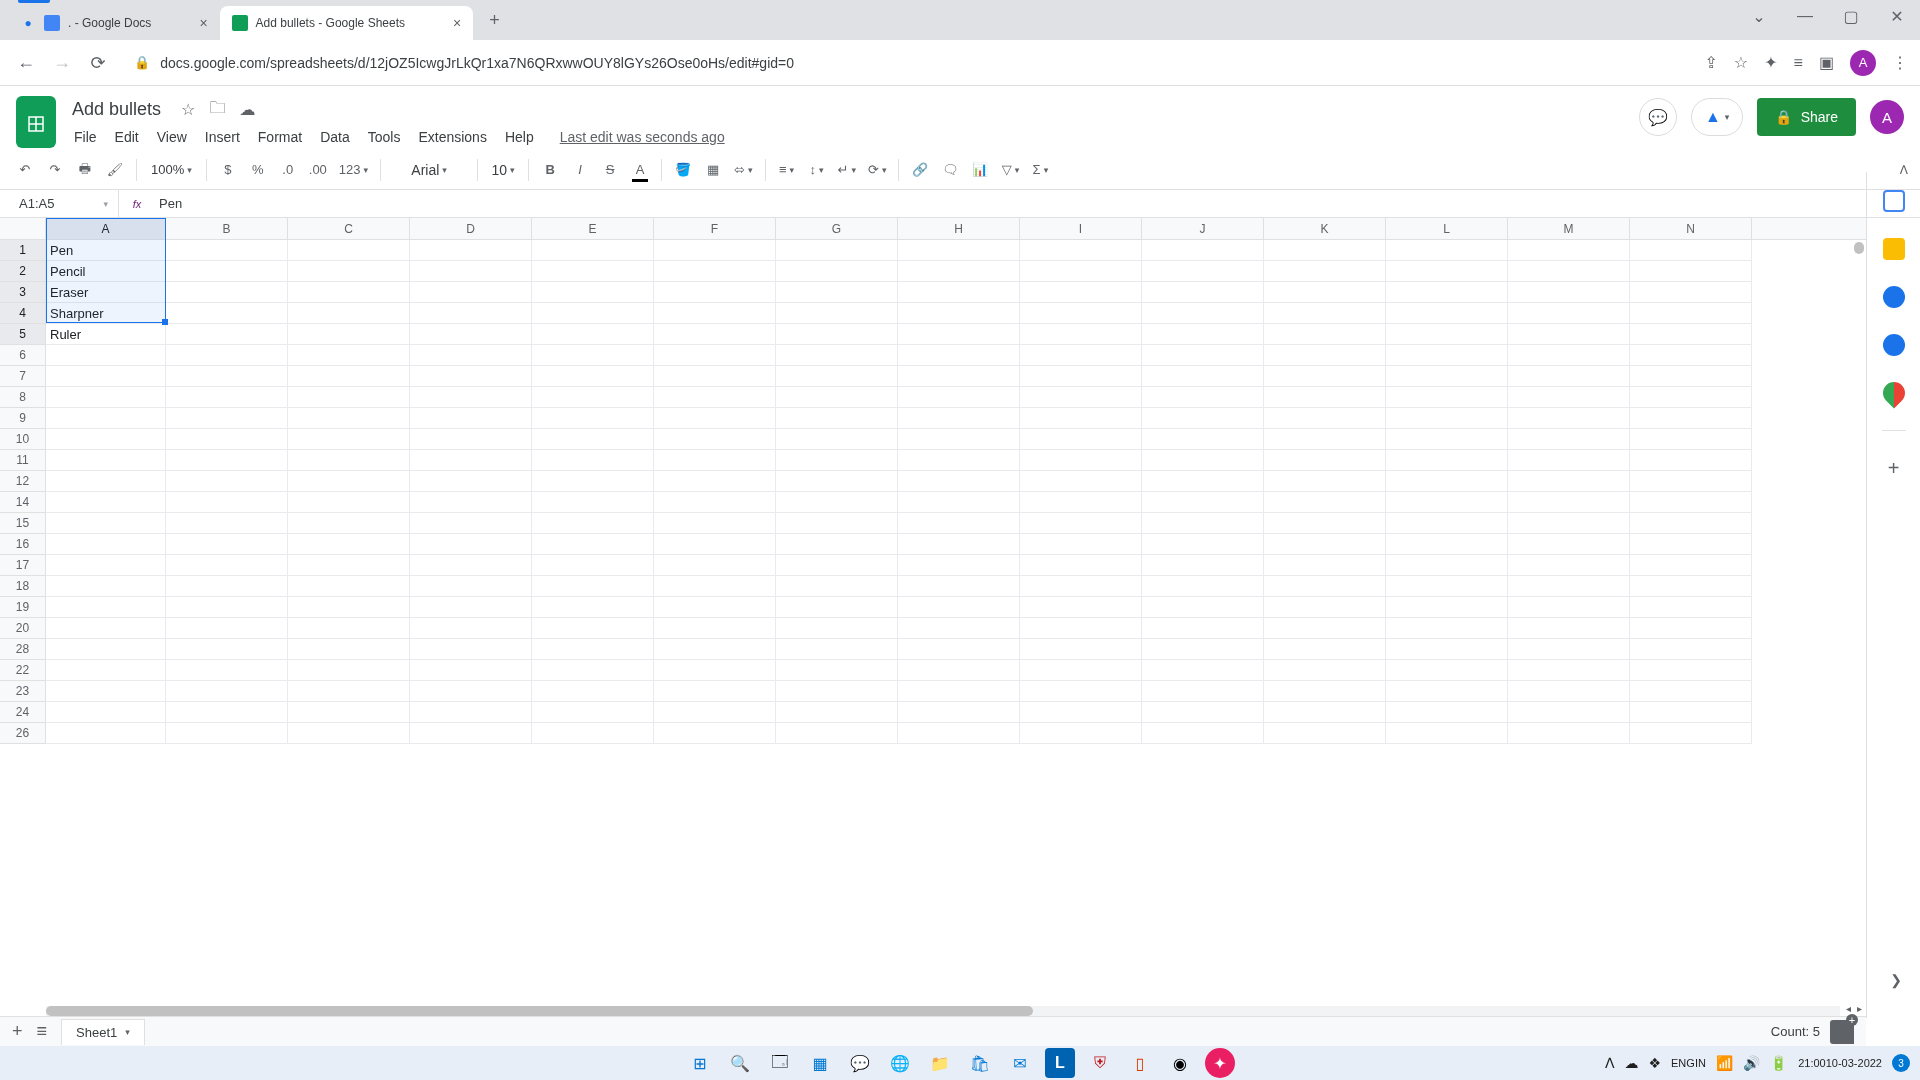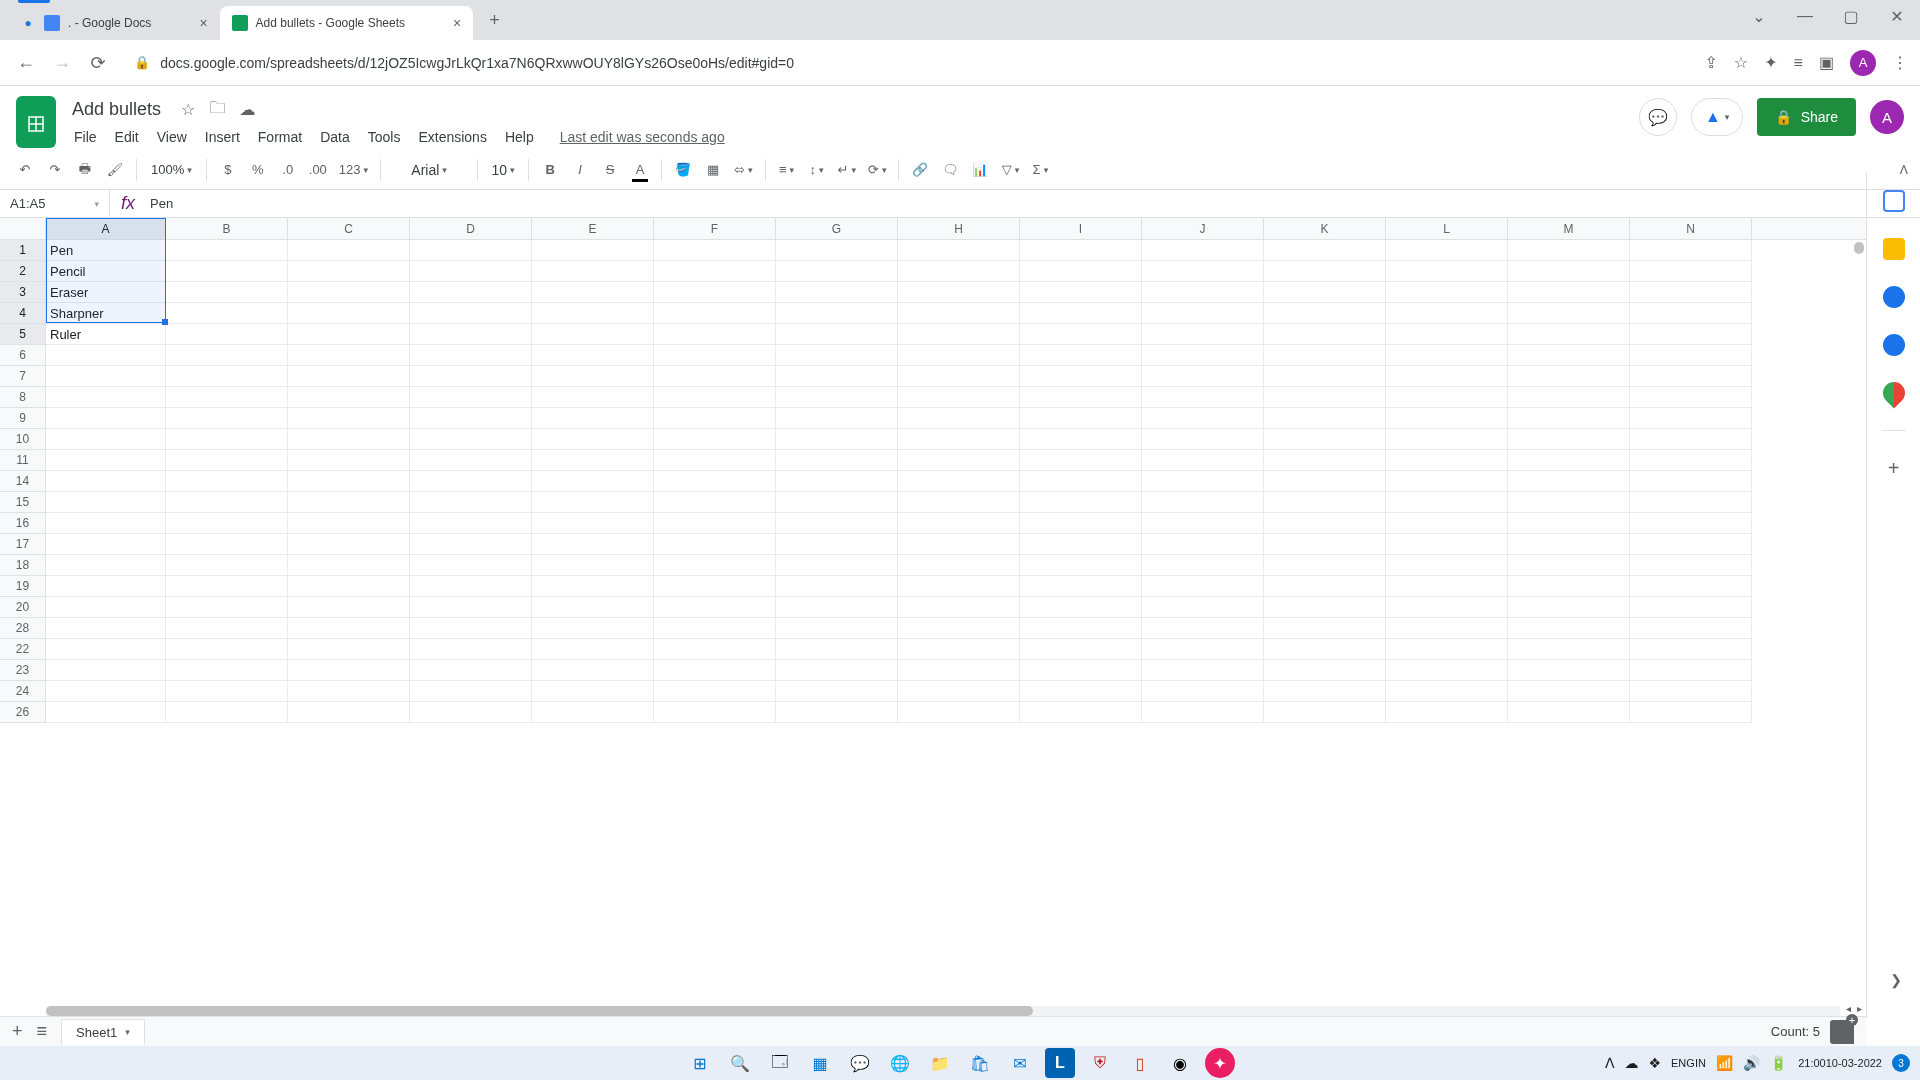--- a/index.html
+++ b/index.html
@@ -46,24 +46,24 @@
 .toolbar .sep { width: 1px; height: 22px; background: #e0e0e0; margin: 0 4px; }
 .toolbar .dd::after { content: "▾"; font-size: 9px; margin-left: 3px; color: #5f6368; }
 .toolbar .zoom { font-size: 13px; color: #3c4043; padding: 0 6px; }
 .toolbar .font { font-size: 14px; color: #3c4043; width: 80px; text-align: left; }
 .toolbar .size { font-size: 14px; color: #3c4043; width: 34px; }
 .text-color-ico { position: relative; }
 .text-color-ico::after { content: ""; position: absolute; bottom: 2px; left: 5px; right: 5px; height: 3px; background: #000; }
 .toolbar .collapse { position: absolute; right: 12px; font-size: 12px; color: #5f6368; cursor: pointer; }
 
 
-.fbar { height: 28px; border-bottom: 1px solid #e0e0e0; display: flex; align-items: center; }
+.fbar { height: 28px; border-bottom: 1px solid #e0e0e0; display: flex; align-items: center; padding-left: 9px; }
 .namebox { width: 110px; height: 100%; border-right: 1px solid #e0e0e0; display: flex; align-items: center; padding: 0 10px; font-size: 13px; color: #3c4043; justify-content: space-between; }
 .namebox::after { content: "▾"; font-size: 9px; color: #9aa0a6; }
-.fx { width: 36px; text-align: center; color: #701a75; font-style: italic; font-size: 18px; }
+.fx { width: 36px; text-align: center; color: #701a75; font-style: italic; font-size: 11px; }
 .formula-input { flex: 1; font-size: 13px; color: #3c4043; padding-left: 4px; }
 
 
 .grid-wrap { position: absolute; top: 218px; left: 0; right: 54px; bottom: 62px; overflow: hidden; }
 .col-hdrs { display: flex; height: 22px; background: #f8f9fa; border-bottom: 1px solid #e0e0e0; }
 .corner { width: 46px; border-right: 1px solid #e0e0e0; background: #f8f9fa; }
 .col-h { border-right: 1px solid #e0e0e0; display: flex; align-items: center; justify-content: center; font-size: 12px; color: #5f6368; cursor: pointer; }
 .col-h.colA { width: 120px; } .col-h.std { width: 122px; }
 .rows { position: relative; }
 .row { display: flex; height: 21px; }
@@ -452,20 +452,37 @@
         <div class="cell std"></div>
         <div class="cell std"></div>
         <div class="cell std"></div>
         <div class="cell std"></div>
         <div class="cell std"></div>
         <div class="cell std"></div>
         <div class="cell std"></div>
         <div class="cell std"></div>
       </div>
       <div class="row">
+        <div class="row-h">12</div>
+        <div class="cell colA"></div>
+        <div class="cell std"></div>
+        <div class="cell std"></div>
+        <div class="cell std"></div>
+        <div class="cell std"></div>
+        <div class="cell std"></div>
+        <div class="cell std"></div>
+        <div class="cell std"></div>
+        <div class="cell std"></div>
+        <div class="cell std"></div>
+        <div class="cell std"></div>
+        <div class="cell std"></div>
+        <div class="cell std"></div>
+        <div class="cell std"></div>
+      </div>
+      <div class="row">
         <div class="row-h">14</div>
         <div class="cell colA"></div>
         <div class="cell std"></div>
         <div class="cell std"></div>
         <div class="cell std"></div>
         <div class="cell std"></div>
         <div class="cell std"></div>
         <div class="cell std"></div>
         <div class="cell std"></div>
         <div class="cell std"></div>

